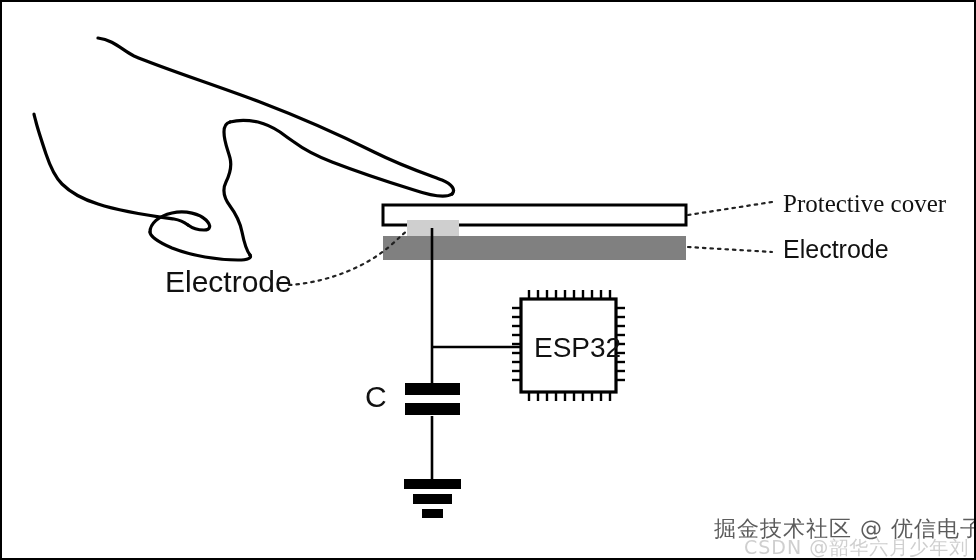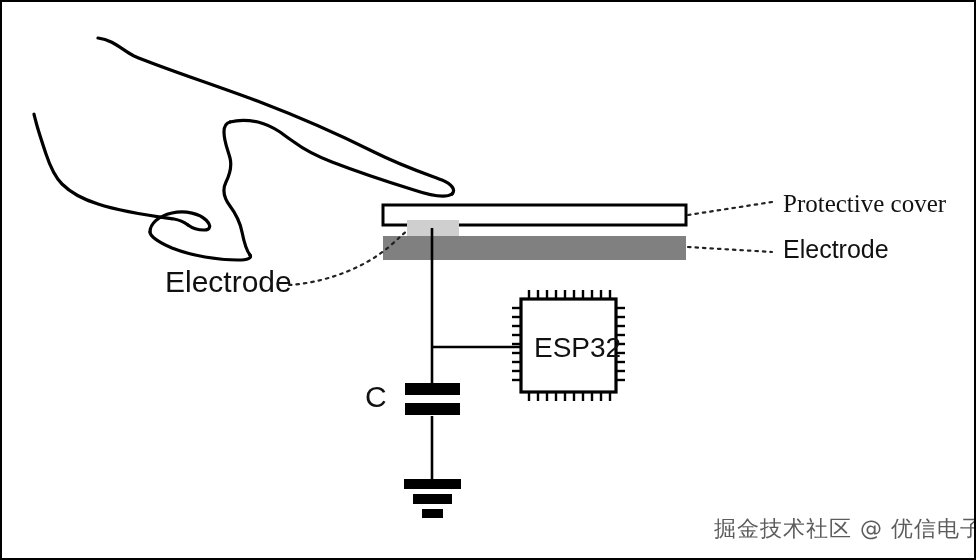--- a/index.html
+++ b/index.html
@@ -220,14 +220,15 @@
   <div class="lbl" id="label-substrate">Electrode</div>
 
   <div class="lbl" id="label-electrode">Electrode</div>
 
   <div class="lbl" id="label-capacitor">C</div>
 
   <div class="lbl" id="label-esp32">ESP32</div>
 
   <div id="watermark-main">掘金技术社区 @ 优信电子</div>
 
+  <div id="watermark-secondary">CSDN @韶华六月少年刘</div>
 
 </div>
 
 </body></html>

